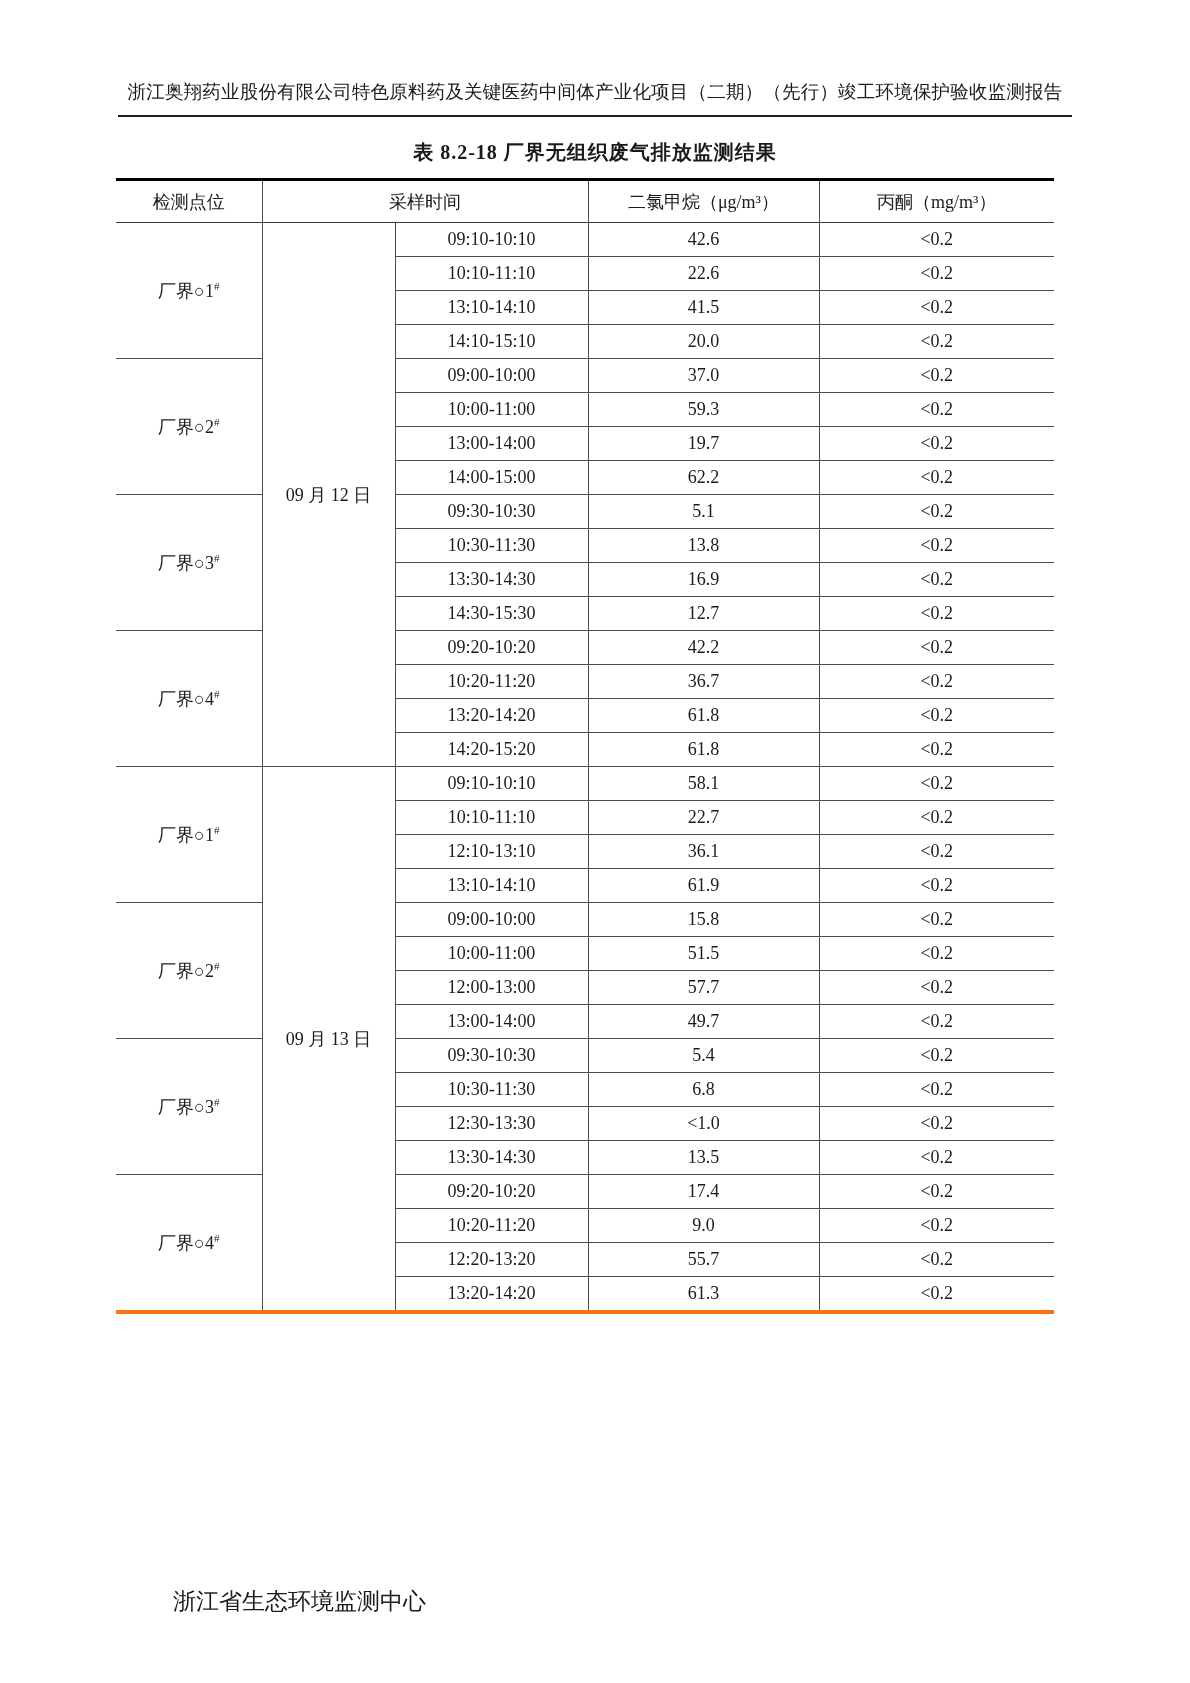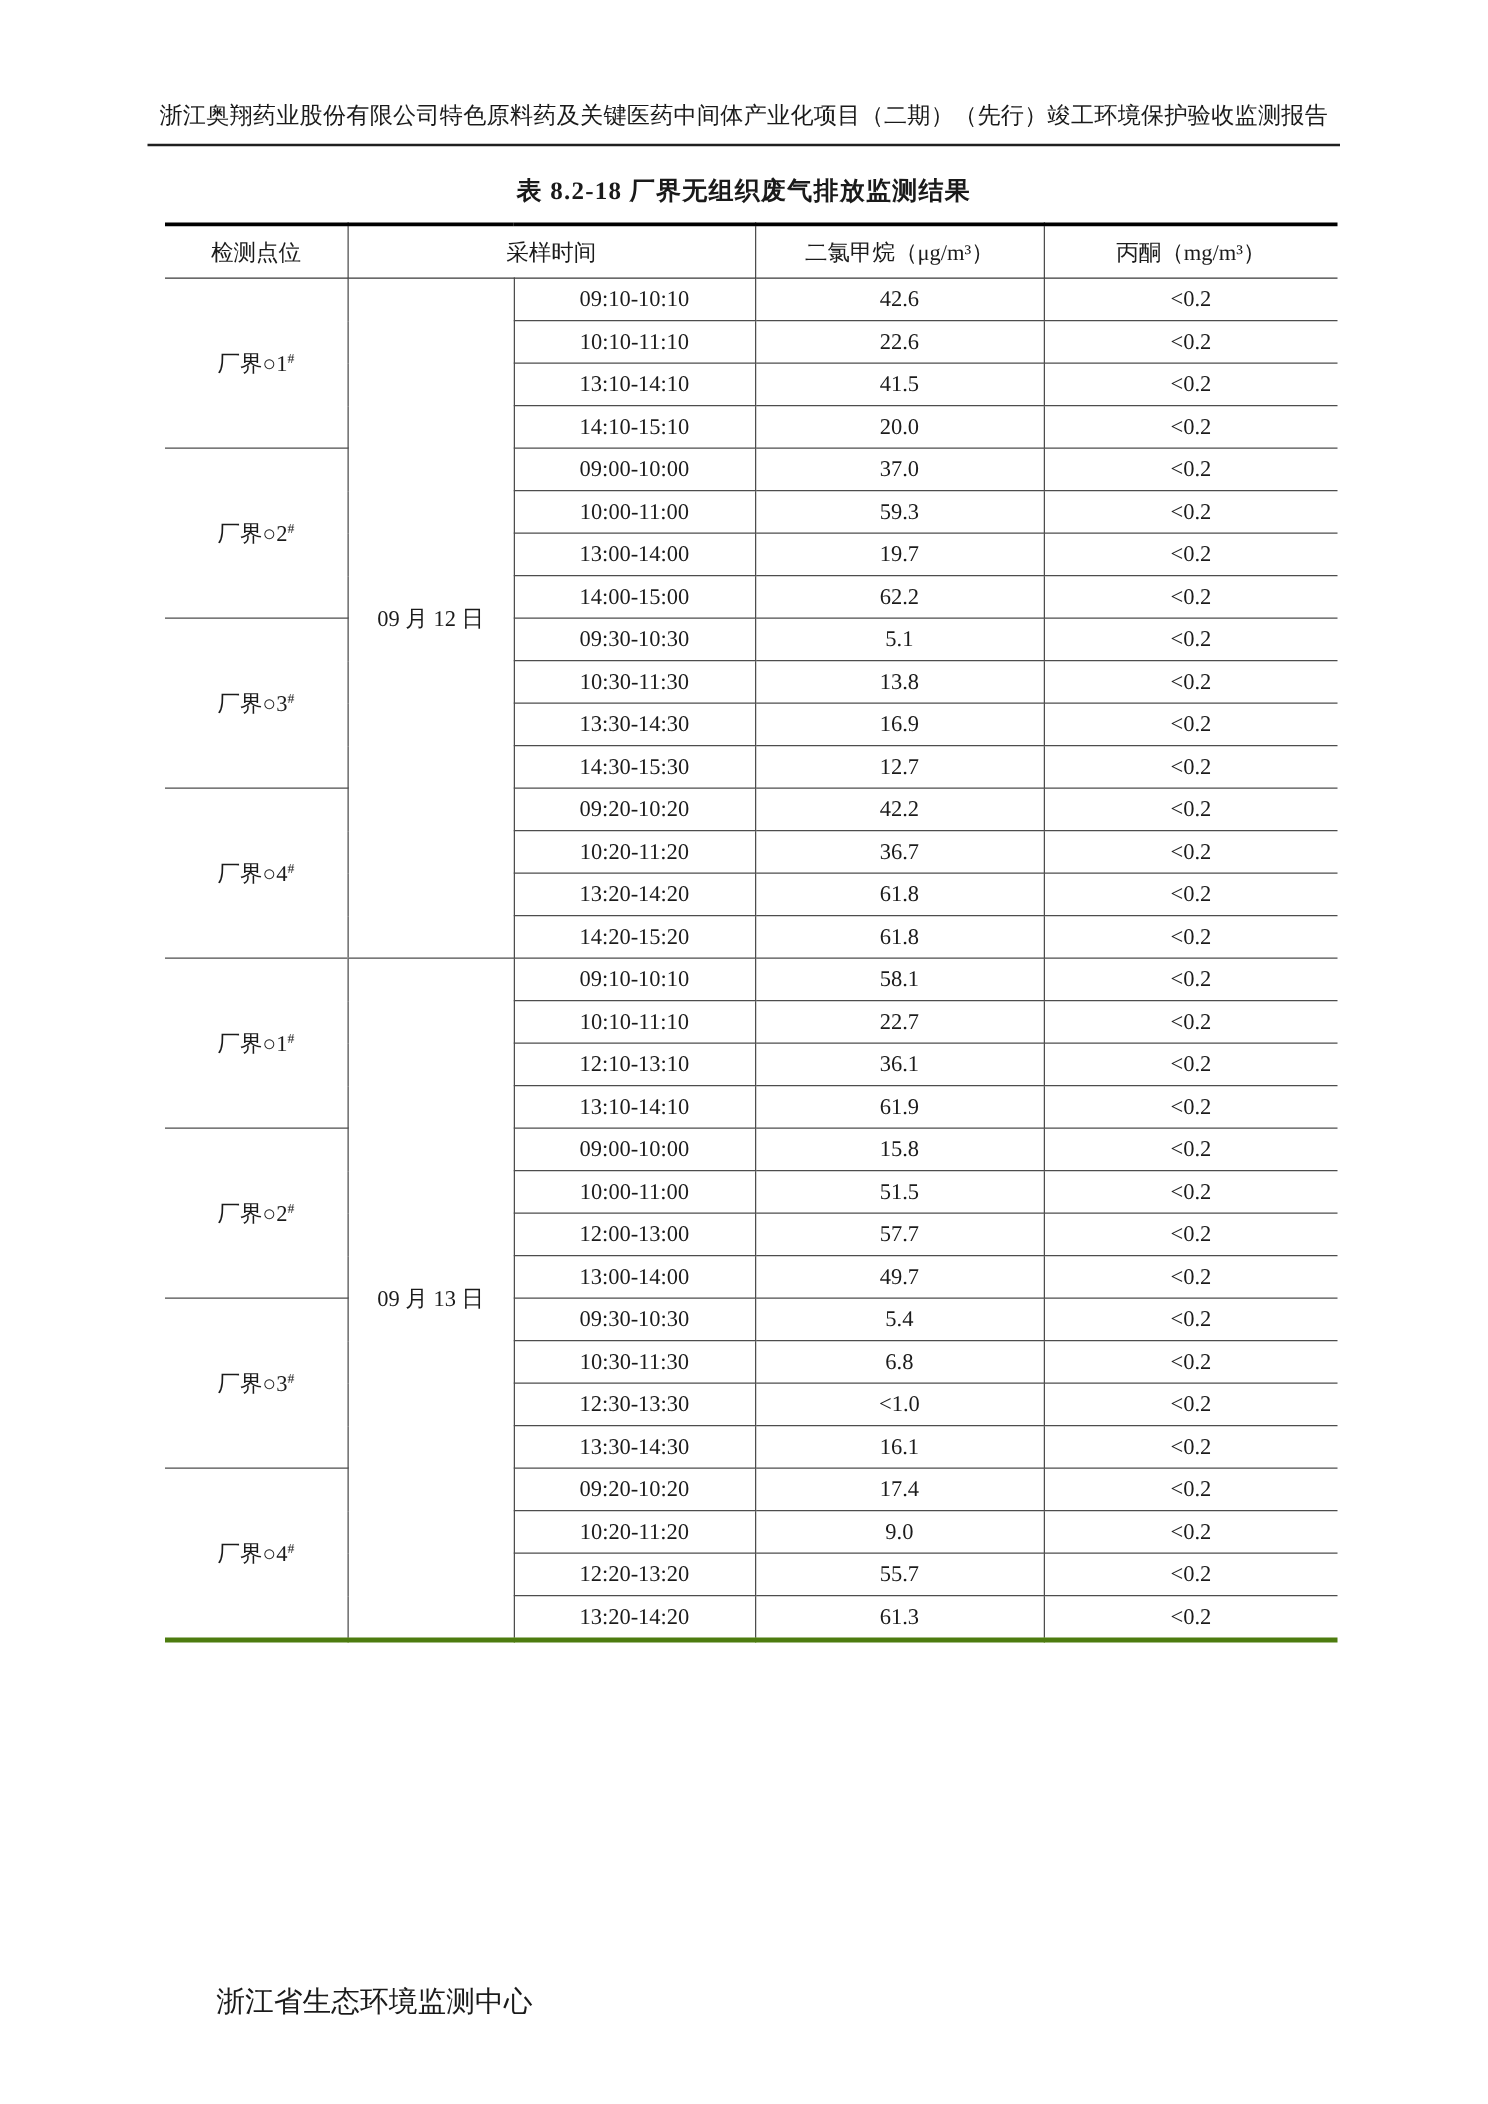--- a/index.html
+++ b/index.html
@@ -13,23 +13,23 @@
     position:absolute; top:79px; left:118px; width:954px;
     text-align:center; font-size:18.5px; letter-spacing:0.2px;
     padding-bottom:11px; border-bottom:2.5px solid #1f1f1f;
     white-space:nowrap;
   }
   .doc-title {
     position:absolute; top:139px; left:0; width:100%;
     text-align:center; font-size:20px; font-weight:bold; letter-spacing:1px;
   }
   table.mon-table {
-    position:absolute; top:178px; left:132px;
+    position:absolute; top:178px; left:116px;
     width:938px; table-layout:fixed; border-collapse:collapse;
-    border-top:3.5px solid #000; border-bottom:4px solid #4d7c0f;
+    border-top:3.5px solid #000; border-bottom:4px solid #f97316;
     font-size:18px;
   }
   .mon-table col.w-point   { width:146px; }
   .mon-table col.w-date    { width:133px; }
   .mon-table col.w-time    { width:193px; }
   .mon-table col.w-dcm     { width:231px; }
   .mon-table col.w-acetone { width:235px; }
   .mon-table th, .mon-table td {
     padding:0; text-align:center; vertical-align:middle;
     font-weight:normal; color:#1b1b1b;
@@ -210,21 +210,21 @@
           <td class="c-val v-r">6.8</td>
           <td class="c-val">&lt;0.2</td>
         </tr>
         <tr>
           <td class="c-time v-r">12:30-13:30</td>
           <td class="c-val v-r">&lt;1.0</td>
           <td class="c-val">&lt;0.2</td>
         </tr>
         <tr>
           <td class="c-time v-r">13:30-14:30</td>
-          <td class="c-val v-r">16.1</td>
+          <td class="c-val v-r">13.5</td>
           <td class="c-val">&lt;0.2</td>
         </tr>
         <tr>
           <td class="c-point v-r" rowspan="4"><span>厂界○4</span><sup>#</sup></td>
           <td class="c-time v-r">09:20-10:20</td>
           <td class="c-val v-r">17.4</td>
           <td class="c-val">&lt;0.2</td>
         </tr>
         <tr>
           <td class="c-time v-r">10:20-11:20</td>

